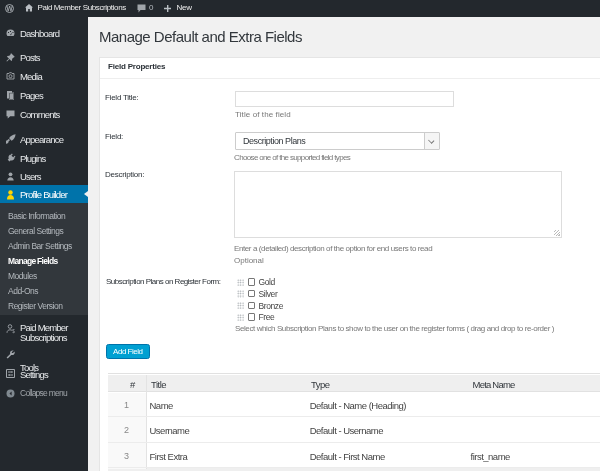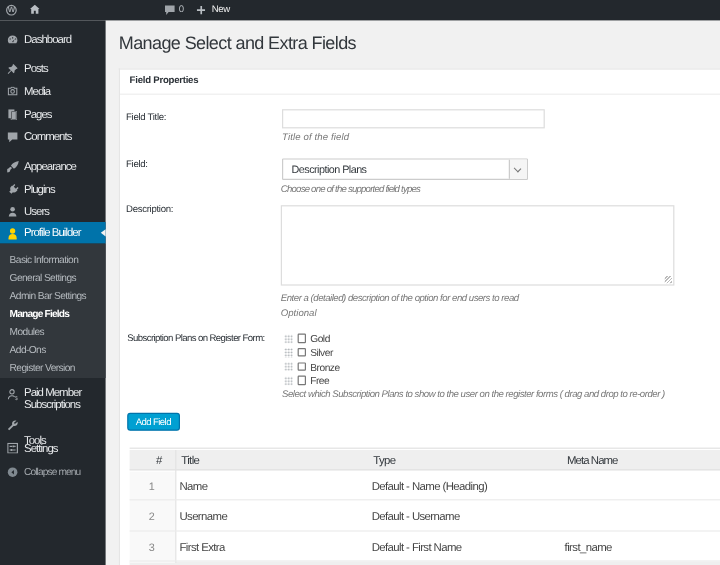--- a/index.html
+++ b/index.html
@@ -14,21 +14,21 @@
 .ic{position:absolute;left:6px}
 #bluebar{left:0;top:185px;width:88px;height:18px;background:#0073aa}
 #bluearrow{left:84px;top:190.8px;width:0;height:0;border-top:3.8px solid transparent;border-bottom:3.8px solid transparent;border-right:4px solid #f1f1f1}
 #submenu{left:0;top:203px;width:88px;height:112px;background:#32373c}
 
 #h1{left:99px;top:29px;font-size:15px;letter-spacing:-0.5px;color:#32373c;line-height:16px}
 #box{left:99px;top:57px;width:501px;height:414px;background:#fff;border:1px solid #e5e5e5;border-right:none;border-bottom:none}
 #boxhead{left:108px;top:61px;font-size:8px;font-weight:bold;letter-spacing:-0.2px;color:#2b3137;line-height:11px}
 #boxheadline{left:100px;top:78px;width:500px;height:1px;background:#eee}
 .lbl{position:absolute;font-size:8px;font-weight:normal;letter-spacing:-0.25px;color:#2b3137;line-height:10px;white-space:nowrap}
-.hint{position:absolute;font-size:8px;font-style:italic;color:#777;letter-spacing:-0.4px;line-height:10px;white-space:nowrap}
+.hint{position:absolute;font-size:8px;color:#777;letter-spacing:-0.4px;line-height:10px;white-space:nowrap}
 #inp{left:235px;top:91px;width:219px;height:16px;background:#fff;border:1px solid #ddd}
 #sel{left:235px;top:131.5px;width:204.5px;height:18px;background:#fff;border:1px solid #ccc;border-radius:1px}
 #sel .tx{position:absolute;left:7px;top:0;line-height:16px;font-size:9px;letter-spacing:-0.45px;color:#32373c}
 #sel .ar{position:absolute;right:0;top:0;width:15px;height:16px;background:#f5f5f5;border-left:1px solid #ccc}
 #sel .ar i{position:absolute;left:4.5px;top:5px;width:4.5px;height:4.5px;border-right:1.2px solid #777;border-bottom:1.2px solid #777;transform:rotate(45deg) scale(1,0.8);transform-origin:center}
 #ta{left:234px;top:170.5px;width:328px;height:67px;background:#fff;border:1px solid #ddd}
 #ta .rs{position:absolute;right:1px;bottom:1px;width:6px;height:6px;background:repeating-linear-gradient(135deg,transparent,transparent 1px,#bbb 1px,#bbb 2px)}
 .cbrow{position:absolute;left:236px;height:12px}
 .drag{position:absolute;left:0.5px;top:2.5px;width:7.3px;height:7.3px;background-image:radial-gradient(#a2a7ac 42%,transparent 50%);background-size:2.45px 2.45px;background-position:0 0}
 .cb{position:absolute;left:11.5px;top:2px;width:7.5px;height:7.5px;background:#fff;border:1px solid #777;border-radius:1px}
@@ -44,20 +44,21 @@
 #numdiv{position:absolute;left:37.5px;top:1px;width:1px;height:94.2px;background:#e3e3e3;z-index:2}
 #grayrow{position:absolute;left:0;top:94.3px;width:492px;height:4.9px;background:#efefef}
 svg{display:block}
 </style></head><body>
 
 <div class="abs" id="bar">
   <div class="abs" style="left:5px;top:3.5px;width:9px;height:9px;border:1px solid #a0a5aa;border-radius:50%;color:#a0a5aa;font-size:6.5px;line-height:7px;text-align:center;font-weight:bold">W</div>
   <svg class="abs" style="left:24.5px;top:4px" width="8" height="8" viewBox="0 0 8 8">
       <path d="M4 0L0 3.4h1v4h2.2V5h1.6v2.4H7v-4h1z" fill="#b9bec3"></path>
     </svg>
+  <div class="t" style="left:37.5px">Paid Member Subscriptions</div>
   <svg class="abs" style="left:136.5px;top:4px" width="9" height="9" viewBox="0 0 9 9">
       <path d="M0.5 0.5h8v5.5h-5L1.5 8.5v-2.5h-1z" fill="#a0a5aa"></path>
     </svg>
   <div class="t" style="left:149px;letter-spacing:0;color:#b7bcc1">0</div>
   <svg class="abs" style="left:163.5px;top:4.5px" width="7" height="7" viewBox="0 0 7 7">
       <path d="M3 0h1.4v2.8H7v1.4H4.4V7H3V4.2H0V2.8h3z" fill="#b9bec3"></path>
     </svg>
   <div class="t" style="left:176.5px;letter-spacing:-0.3px">New</div>
 </div>
 
@@ -133,21 +134,21 @@
 <div class="smi" style="top:240.5px">Admin Bar Settings</div>
 <div class="smi" style="top:256px;color:#fff;font-weight:bold;letter-spacing:-0.7px">Manage Fields</div>
 <div class="smi" style="top:271px">Modules</div>
 <div class="smi" style="top:286px">Add-Ons</div>
 <div class="smi" style="top:300.5px">Register Version</div>
 <div class="mi" style="top:323px;line-height:9.6px">Paid Member<br>Subscriptions</div>
 <div class="mi" style="top:362px">Tools</div>
 <div class="mi" style="top:368.5px">Settings</div>
 <div class="mi" style="top:388px;color:#a0a5aa;font-size:8.5px;letter-spacing:-0.75px">Collapse menu</div>
 
-<div class="abs" id="h1">Manage Select and Extra Fields</div>
+<div class="abs" id="h1">Manage Default and Extra Fields</div>
 <div class="abs" id="box"></div>
 <div class="abs" id="boxhead">Field Properties</div>
 <div class="abs" id="boxheadline"></div>
 
 <div class="lbl" style="left:105px;top:92.5px">Field Title:</div>
 <div class="abs" id="inp"></div>
 <div class="hint" style="left:235px;top:109.5px;letter-spacing:0.1px">Title of the field</div>
 
 <div class="lbl" style="left:105px;top:131.5px">Field:</div>
 <div class="abs" id="sel">

